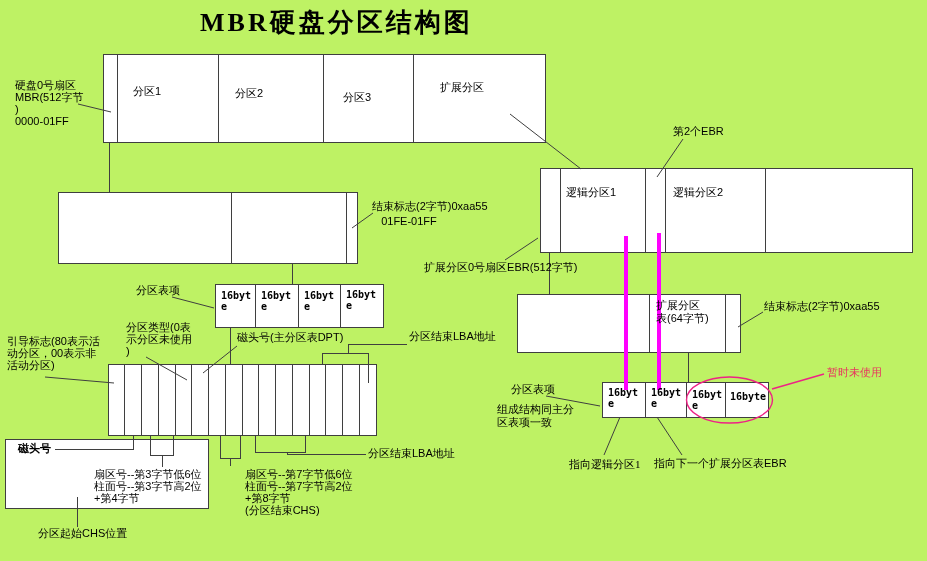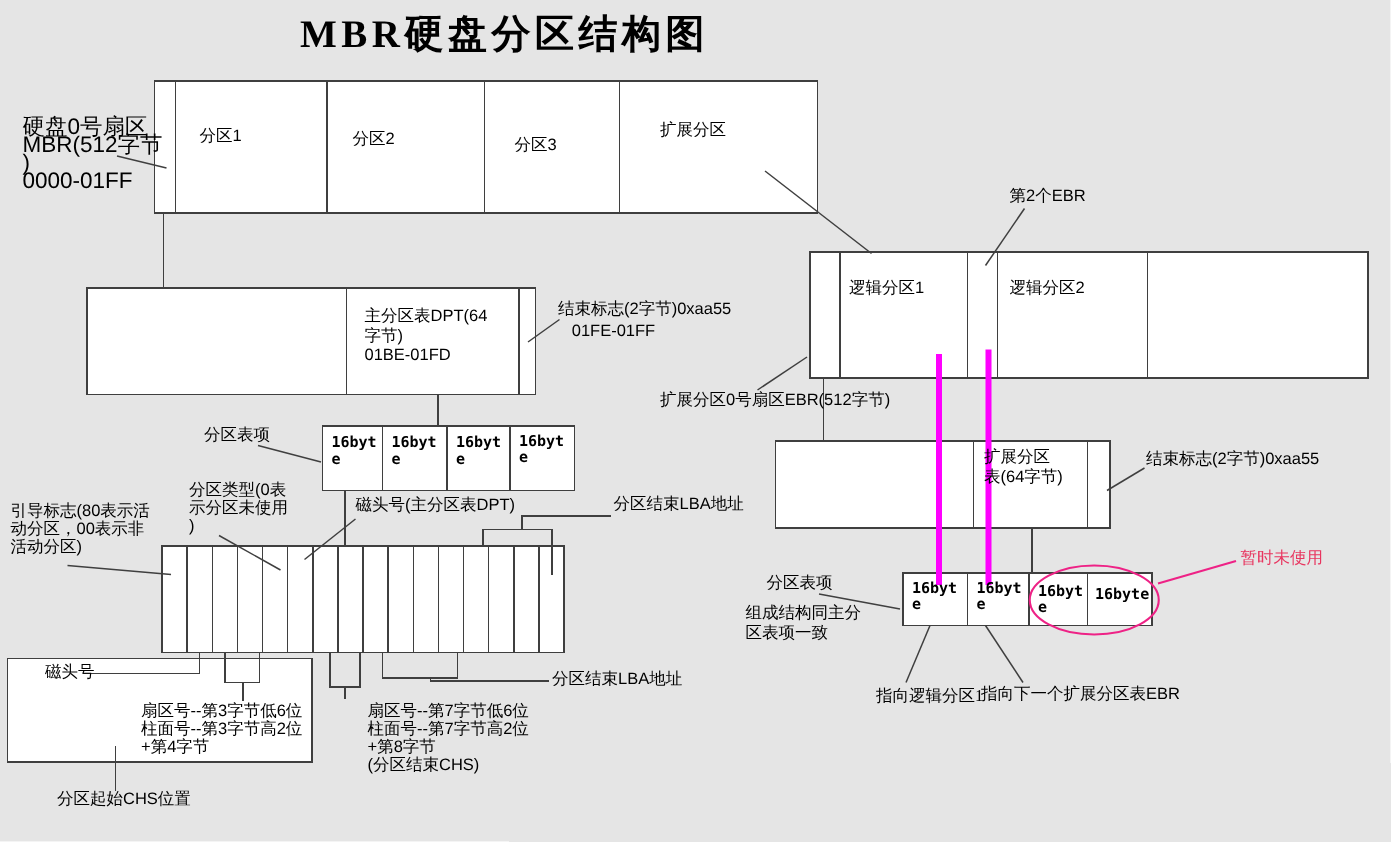--- a/index.html
+++ b/index.html
@@ -1,16 +1,16 @@
 <!DOCTYPE html>
 <html style="--line: #3f3f3f; --magenta: #ff00ff; --pink: #ee2286; --red_text: #e8355f;"><head>
 <meta charset="utf-8">
 <style>
   html,body{margin:0;padding:0;background:#fff;}
-  #stage{position:relative;width:927px;height:561px;background:#e5e5e5;overflow:hidden;
+  #stage{position:relative;width:927px;height:561px;background:#bef264;overflow:hidden;
          font-family:"Liberation Sans",sans-serif;color:#000;}
   #diagram-svg{position:absolute;left:0;top:0;}
   .box{fill:#ffffff;stroke:var(--line);stroke-width:1;shape-rendering:crispEdges;}
   .cline{stroke:var(--line);stroke-width:1;fill:none;}
   .crisp{shape-rendering:crispEdges;}
   .mag{fill:var(--magenta);}
   .pinkline{stroke:var(--pink);stroke-width:1.4;fill:none;}
   .lbl{position:absolute;font-size:11px;line-height:12px;white-space:nowrap;}
   .pre{white-space:pre;}
   .mono{font-family:"DejaVu Sans Mono",monospace;font-size:10px;line-height:11px;
@@ -131,37 +131,34 @@
       <rect class="mag" x="624" y="236" width="4" height="154"></rect>
       <rect class="mag" x="657" y="233" width="4" height="157"></rect>
     </g>
 
     <ellipse class="pinkline" cx="729.5" cy="400" rx="43" ry="23"></ellipse>
     <line class="pinkline" x1="772" y1="389" x2="824" y2="374"></line>
   </svg>
 
   <div class="title" style="left:200px;top:5px;">MBR硬盘分区结构图</div>
 
-  <div class="lbl pre" style="left:15px;top:79px;font-size:15px;">硬盘0号扇区
+  <div class="lbl pre" style="left:15px;top:79px;font-size:11px;">硬盘0号扇区
 MBR(512字节
 )
 0000-01FF</div>
   <div class="lbl" style="left:133px;top:85px;">分区1</div>
   <div class="lbl" style="left:235px;top:87px;">分区2</div>
   <div class="lbl" style="left:343px;top:91px;">分区3</div>
   <div class="lbl" style="left:440px;top:81px;">扩展分区</div>
 
   <div class="lbl" style="left:673px;top:125px;">第2个EBR</div>
   <div class="lbl" style="left:566px;top:186px;">逻辑分区1</div>
   <div class="lbl" style="left:673px;top:186px;">逻辑分区2</div>
-  <div class="lbl" style="left:424px;top:261px;margin-left:16px;">扩展分区0号扇区EBR(512字节)</div>
-
-  <div class="lbl pre" style="left:243px;top:205px;line-height:13px;">主分区表DPT(64
-字节)
-01BE-01FD</div>
+  <div class="lbl" style="left:424px;top:261px;">扩展分区0号扇区EBR(512字节)</div>
+
   <div class="lbl pre" style="left:372px;top:199px;line-height:15px;">结束标志(2字节)0xaa55
    01FE-01FF</div>
 
   <div class="lbl pre" style="left:656px;top:299px;line-height:13px;">扩展分区
 表(64字节)</div>
   <div class="lbl" style="left:764px;top:300px;">结束标志(2字节)0xaa55</div>
 
   <div class="lbl" style="left:136px;top:284px;">分区表项</div>
   <div class="lbl mono" style="left:221px;top:290px;width:34px;">16byte</div>
   <div class="lbl mono" style="left:261px;top:290px;width:34px;">16byte</div>
@@ -170,34 +167,34 @@
 
   <div class="lbl pre" style="left:7px;top:335px;">引导标志(80表示活
 动分区，00表示非
 活动分区)</div>
   <div class="lbl pre" style="left:126px;top:321px;">分区类型(0表
 示分区未使用
 )</div>
   <div class="lbl" style="left:237px;top:331px;">磁头号(主分区表DPT)</div>
   <div class="lbl" style="left:409px;top:330px;">分区结束LBA地址</div>
   <div class="lbl" style="left:368px;top:447px;">分区结束LBA地址</div>
-  <div class="lbl" style="left:30px;top:442px;">磁头号</div>
+  <div class="lbl" style="left:18px;top:442px;font-weight:bold;">磁头号</div>
   <div class="lbl pre" style="left:94px;top:468px;">扇区号--第3字节低6位
 柱面号--第3字节高2位
 +第4字节</div>
   <div class="lbl pre" style="left:213px;top:468px;margin-left:32px;">扇区号--第7字节低6位
 柱面号--第7字节高2位
 +第8字节
 (分区结束CHS)</div>
   <div class="lbl" style="left:38px;top:527px;">分区起始CHS位置</div>
 
   <div class="lbl" style="left:511px;top:383px;">分区表项</div>
   <div class="lbl pre" style="left:497px;top:403px;line-height:13px;">组成结构同主分
 区表项一致</div>
   <div class="lbl mono" style="left:608px;top:387px;width:34px;">16byte</div>
   <div class="lbl mono" style="left:651px;top:387px;width:34px;">16byte</div>
   <div class="lbl mono" style="left:692px;top:389px;width:34px;">16byte</div>
   <div class="lbl mono" style="left:730px;top:391px;width:40px;">16byte</div>
-  <div class="lbl" style="left:584px;top:458px;font-family:Liberation Serif, serif;">指向逻辑分区1</div>
+  <div class="lbl" style="left:569px;top:458px;font-family:Liberation Serif, serif;">指向逻辑分区1</div>
   <div class="lbl" style="left:654px;top:457px;">指向下一个扩展分区表EBR</div>
   <div class="lbl redlbl" style="left:827px;top:366px;">暂时未使用</div>
 
 </div>
 
 </body></html>

